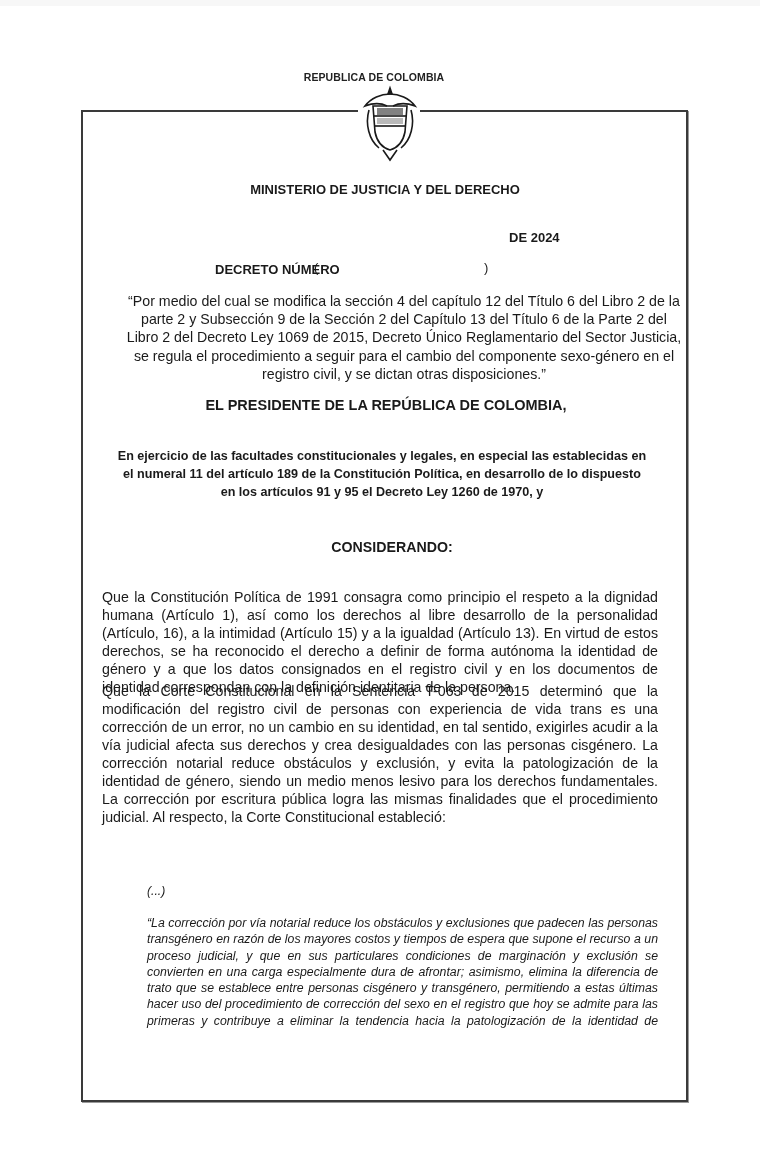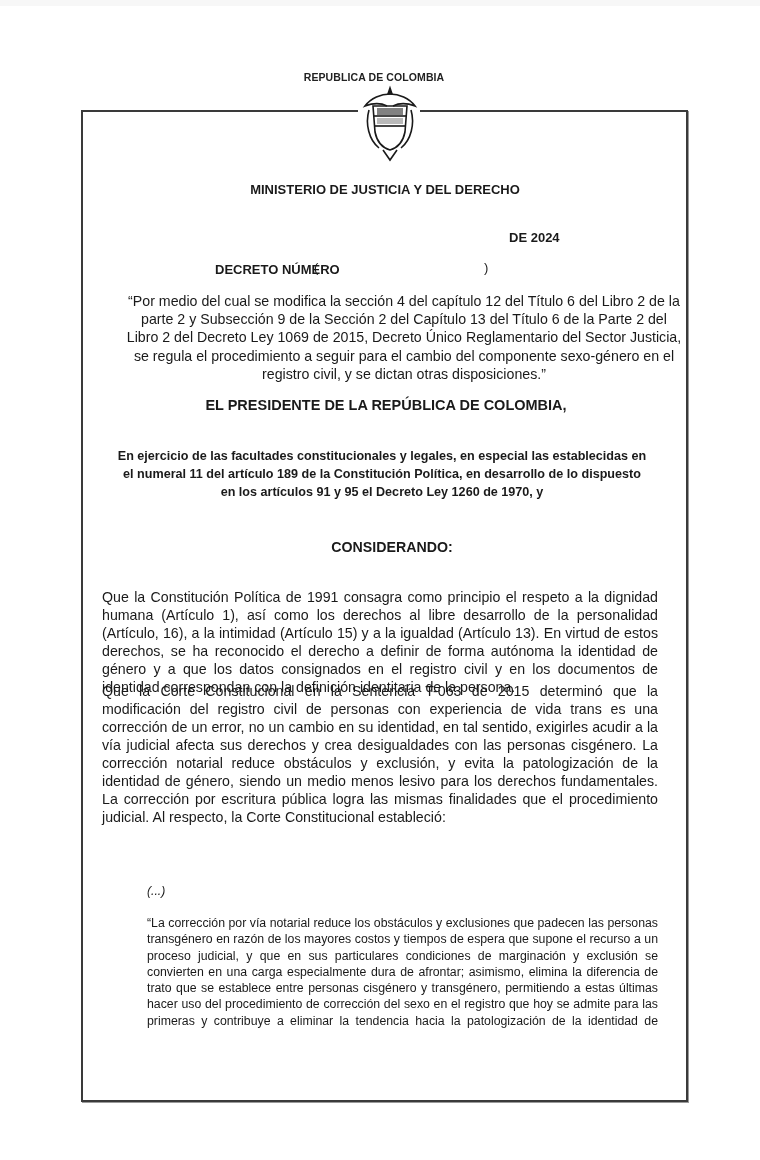--- a/index.html
+++ b/index.html
@@ -29,21 +29,21 @@
   .faculties { position: absolute; top: 447px; left: 114px; width: 536px; text-align: center;
                font-size: 12.6px; line-height: 18px; font-weight: bold; }
   .considerando { position: absolute; top: 539px; left: 16px; width: 752px; text-align: center;
                   font-size: 14.2px; font-weight: bold; }
   .para { position: absolute; left: 102px; width: 556px; text-align: justify; text-align-last: left;
           font-size: 14.2px; line-height: 18px; margin: 0; }
   .para1 { top: 588px; }
   .para2 { top: 682px; }
   .ellipsis { position: absolute; top: 884px; left: 147px; font-size: 12.2px; font-style: italic; }
   .quote { position: absolute; top: 915px; left: 147px; width: 511px; text-align: justify;
-           text-align-last: justify; font-size: 12.3px; line-height: 16.3px; margin: 0; }
+           text-align-last: justify; font-size: 12.3px; line-height: 16.3px; font-style: italic; margin: 0; }
 </style>
 </head>
 <body>
 
 <div class="topbar"></div>
 
 <div class="republic">REPUBLICA DE COLOMBIA</div>
 
 <div class="frame"></div>
 <div class="frame-top-left"></div>

